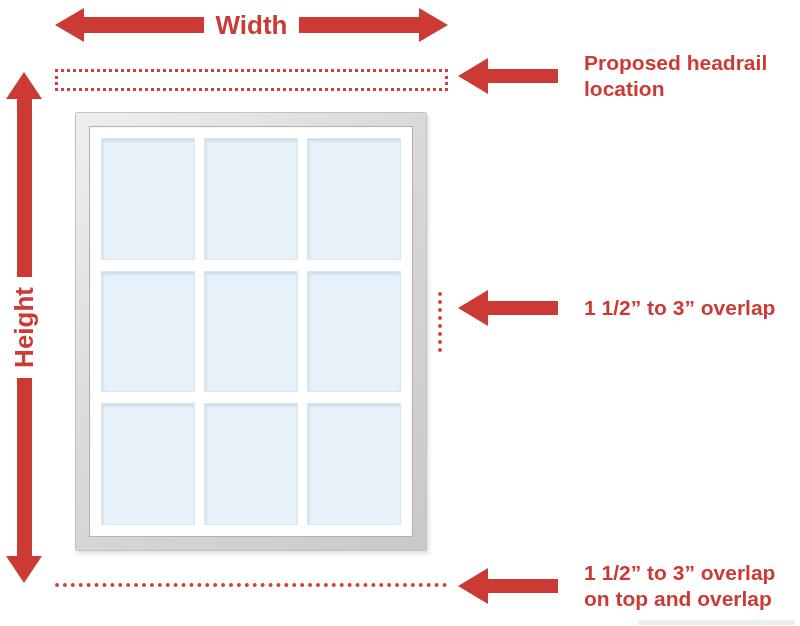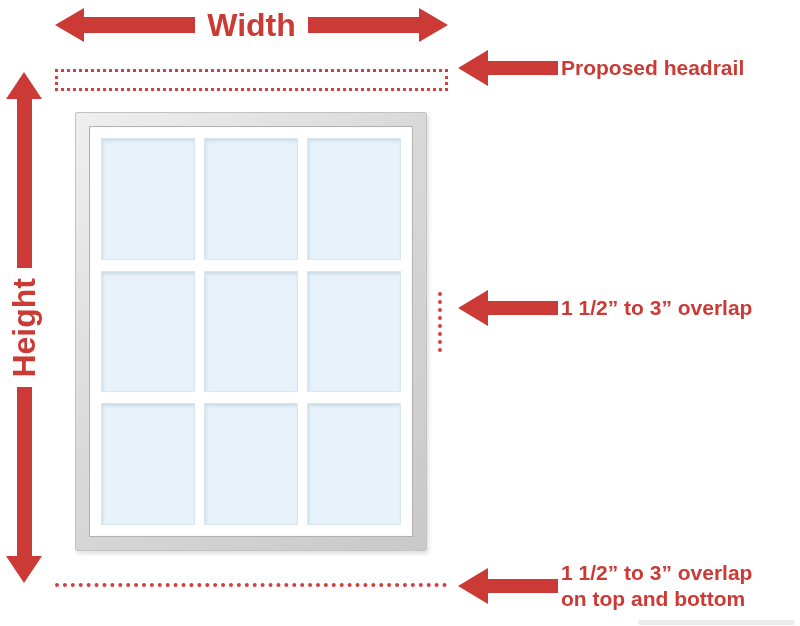--- a/index.html
+++ b/index.html
@@ -24,21 +24,21 @@
   .ah-right{border-top:17px solid transparent;border-bottom:17px solid transparent;border-left:29px solid var(--red);}
   .ah-up{border-left:18px solid transparent;border-right:18px solid transparent;border-bottom:27px solid var(--red);}
   .ah-down{border-left:18px solid transparent;border-right:18px solid transparent;border-top:27px solid var(--red);}
 
   
   .width-arrow{
     position:absolute;left:55px;top:8px;width:393px;height:34px;
     display:flex;align-items:center;
   }
   .arrow-label{
-    color:var(--red);font-weight:bold;font-size:32px;letter-spacing:0px;
+    color:var(--red);font-weight:bold;font-size:26px;letter-spacing:0px;
     margin:0 12px;white-space:nowrap;
   }
 
   
   .headrail-box{
     position:absolute;left:55px;top:69px;width:387px;height:16px;
     border:3px dotted var(--dotted-red);
   }
 
   
@@ -87,21 +87,21 @@
     border-left:4px dotted var(--dotted-red);
   }
   .dotted-h{
     position:absolute;left:55px;top:583px;width:392px;height:0;
     border-top:4px dotted var(--dotted-red);
   }
 
   
   .annotation{
     position:absolute;left:458px;
-    display:flex;align-items:center;gap:3px;
+    display:flex;align-items:center;gap:26px;
   }
   .ann-arrow{display:flex;align-items:center;width:100px;}
   .ann-arrow .ah-left{border-top-width:18px;border-bottom-width:18px;border-right-width:30px;}
   .ann-arrow .shaft{height:14px;background:var(--red);flex:1;}
   .ann-text{
     color:var(--red);font-weight:bold;font-size:21px;line-height:26px;
     white-space:nowrap;
   }
 
   
@@ -153,39 +153,40 @@
 
   <div class="dotted-h"></div>
 
   <div class="annotation" style="top:50px;">
     <div class="ann-arrow">
       <span class="ah ah-left"></span>
       <span class="shaft"></span>
     </div>
     <div class="ann-text">
       <div>Proposed headrail</div>
+      <div>location</div>
     </div>
   </div>
 
   <div class="annotation" style="top:290px;">
     <div class="ann-arrow">
       <span class="ah ah-left"></span>
       <span class="shaft"></span>
     </div>
     <div class="ann-text">
       <div>1 1/2” to 3” overlap</div>
     </div>
   </div>
 
   <div class="annotation" style="top:560px;">
     <div class="ann-arrow">
       <span class="ah ah-left"></span>
       <span class="shaft"></span>
     </div>
     <div class="ann-text">
       <div>1 1/2” to 3” overlap</div>
-      <div>on top and bottom</div>
+      <div>on top and overlap</div>
     </div>
   </div>
 
   <div class="corner-sliver"></div>
 
 </div>
 
 </body></html>

